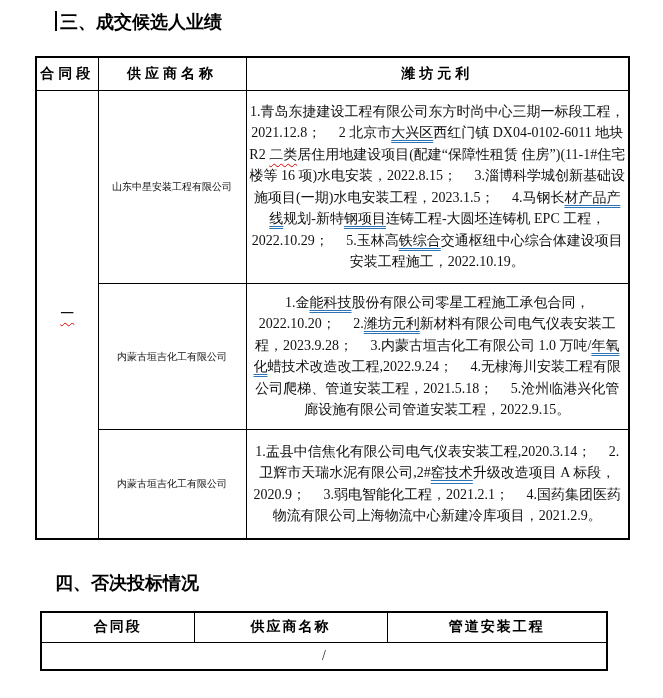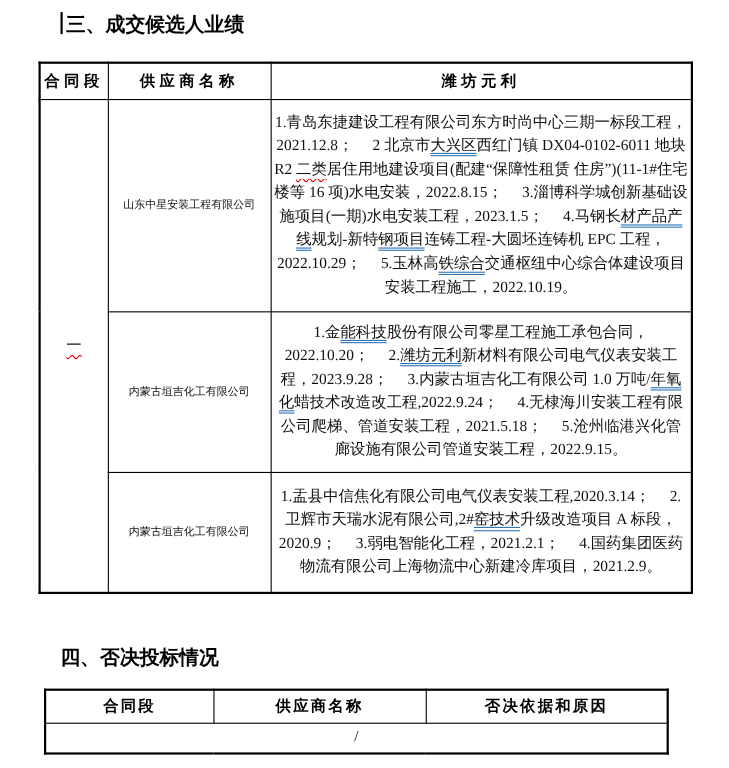--- a/index.html
+++ b/index.html
@@ -12,21 +12,21 @@
     font-size: 14px;
   }
   .page { width: 650px; height: 698px; position: relative; }
 
   .sec-title {
     font-family: "Liberation Sans", "DejaVu Sans", sans-serif;
     font-weight: bold; font-size: 18px; color: #000;
     margin: 0 0 0 55px; padding: 0; line-height: 26px;
   }
   .sec-title.first { padding-top: 9px; }
-  .sec-title.second { margin-top: 45px; }
+  .sec-title.second { margin-top: 30px; }
   .caret {
     display: inline-block; width: 2px; height: 20px; background: #000;
     margin-right: 3px; vertical-align: -3px;
   }
 
   table { border-collapse: collapse; table-layout: fixed; }
   th, td { border: 1px solid var(--line); padding: 0 2px; margin-left: 40px; }
 
   .t1 { width: 595px; margin: 21px 0 0 35px; border: 2px solid var(--line); }
   .t1 thead tr { height: 33px; }
@@ -114,21 +114,21 @@
   <table class="t2">
     <colgroup>
       <col style="width:153px">
       <col style="width:193px">
       <col style="width:220px">
     </colgroup>
     <thead>
       <tr>
         <th>合同段</th>
         <th>供应商名称</th>
-        <th>否决依据和原因</th>
+        <th>管道安装工程</th>
       </tr>
     </thead>
     <tbody>
       <tr class="slash-row">
         <td class="slash-cell" colspan="3">/</td>
       </tr>
     </tbody>
   </table>
 
 </div>

